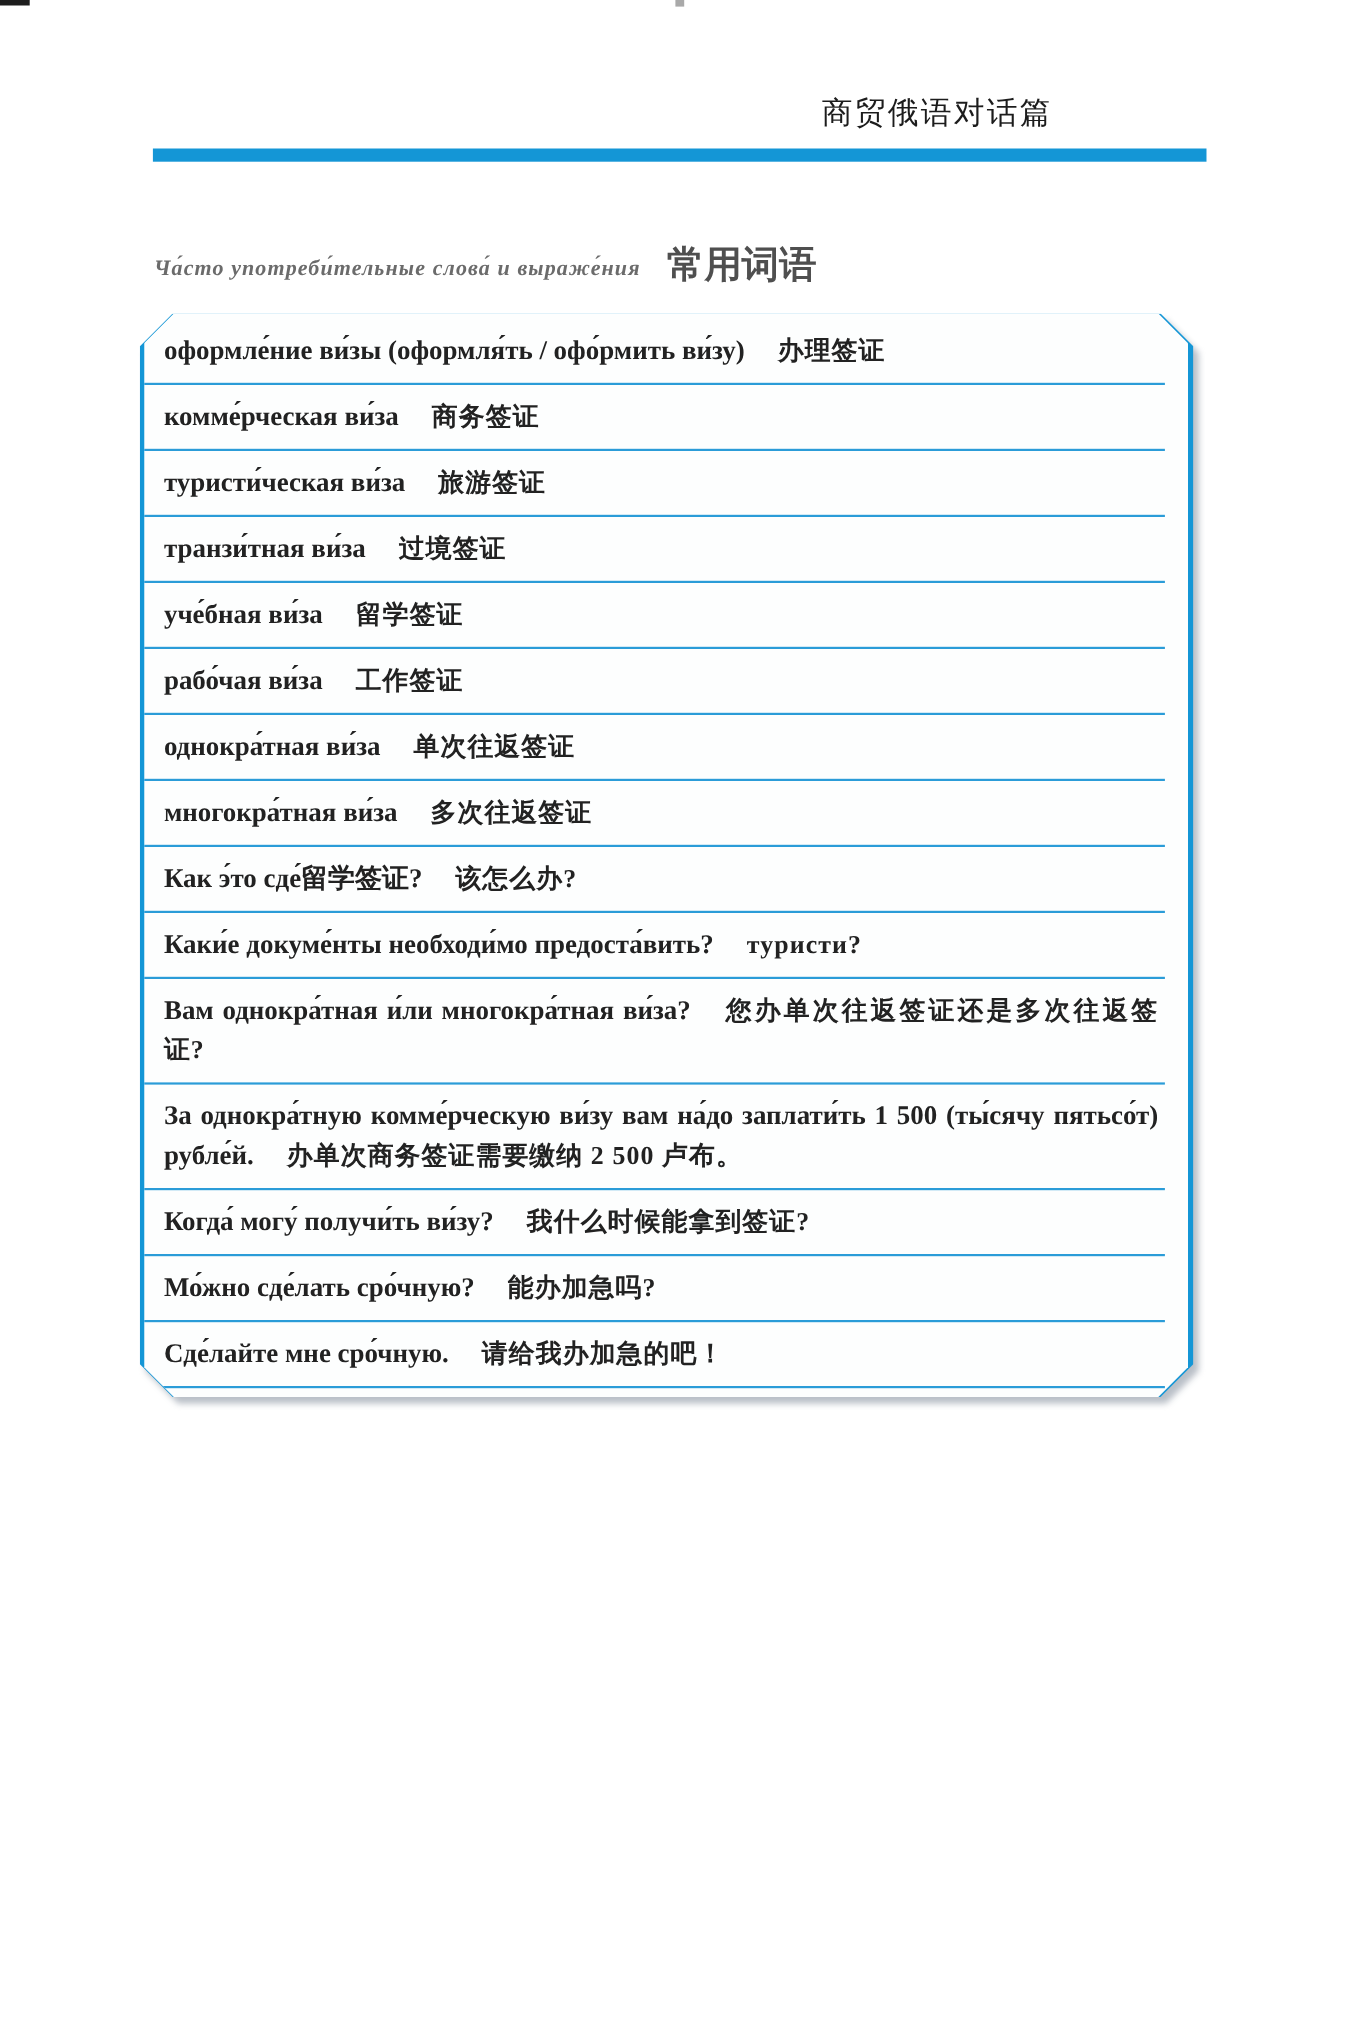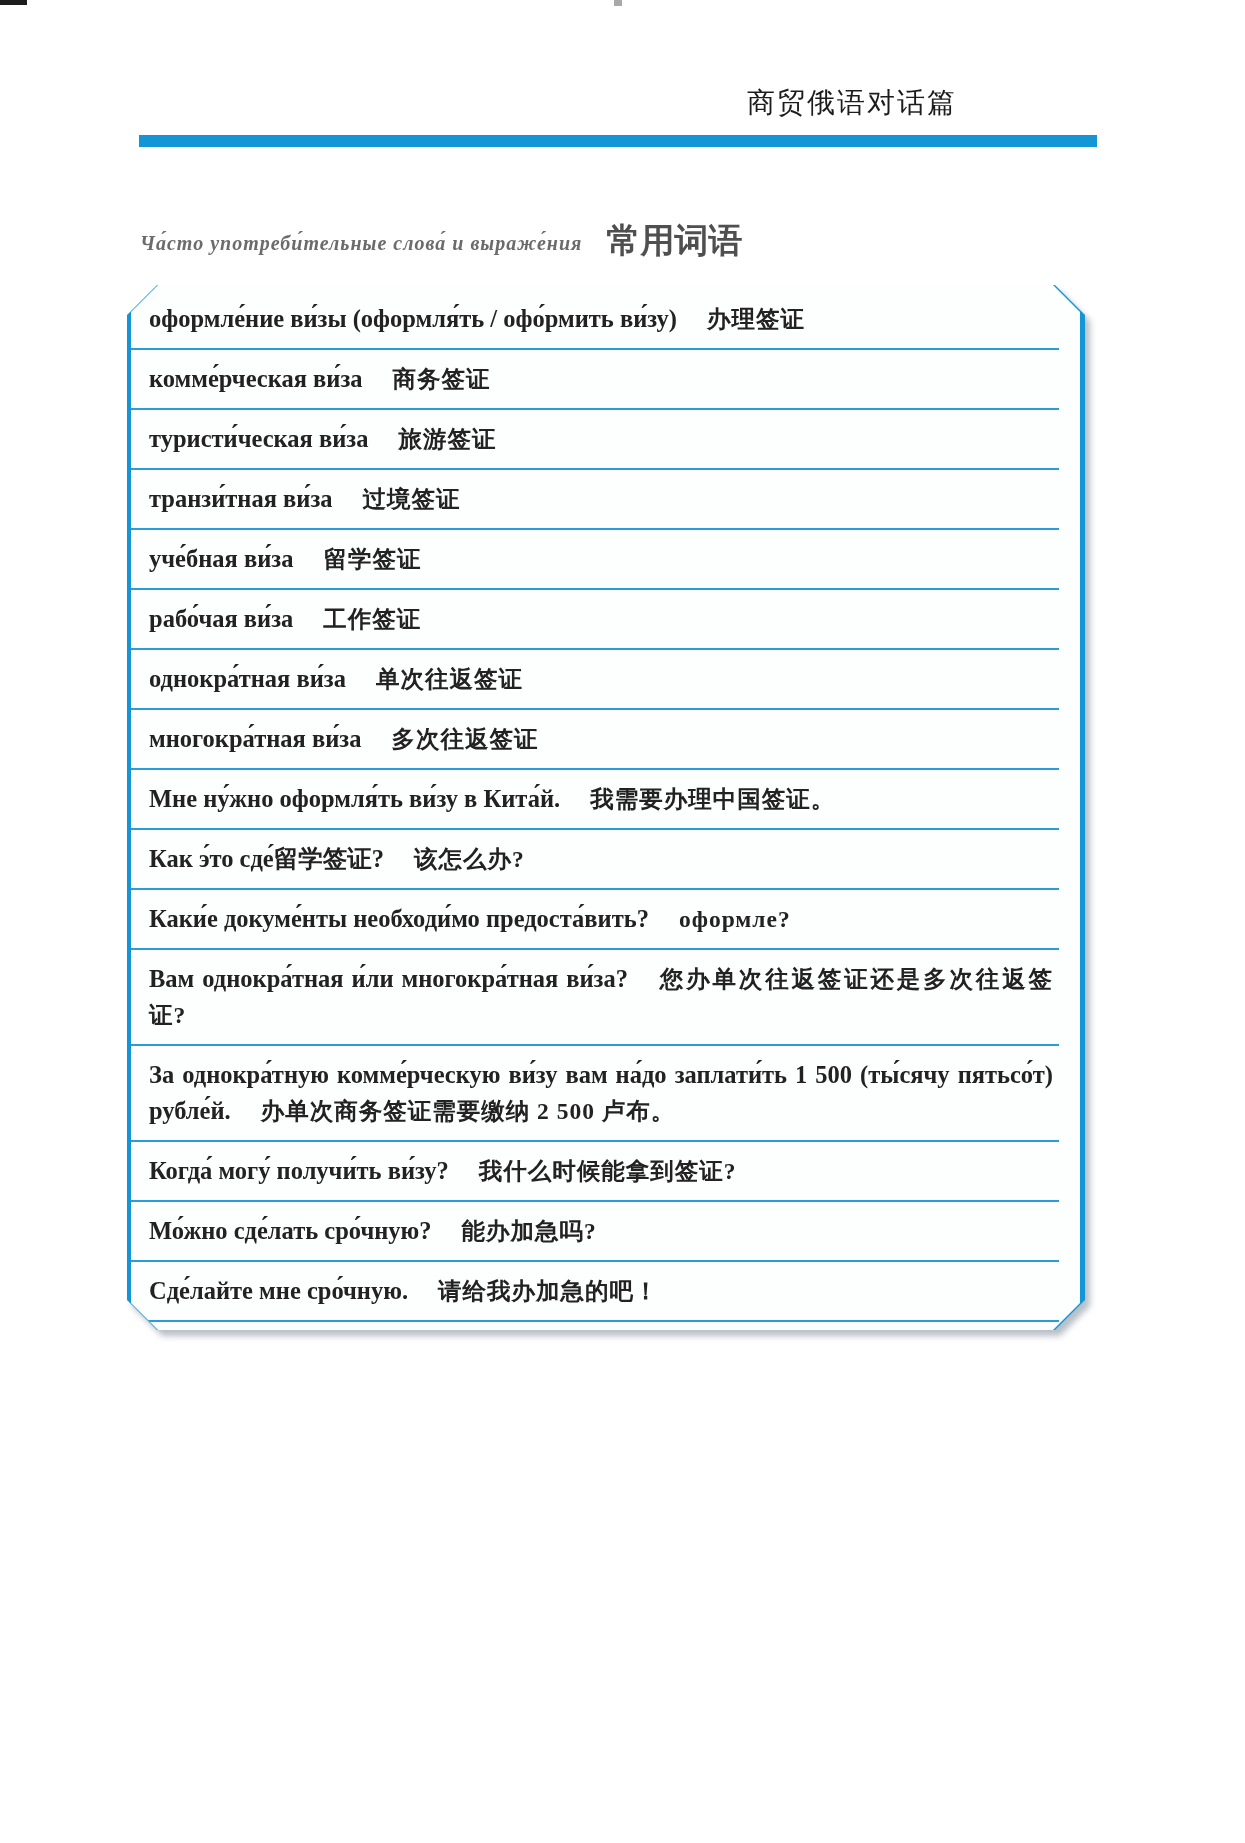--- a/index.html
+++ b/index.html
@@ -126,27 +126,24 @@
         <div class="row">
             <p class="phrase"><span class="ru">рабо́чая ви́за</span><span class="zh">工作签证</span></p>
           </div>
         <div class="row">
             <p class="phrase"><span class="ru">однокра́тная ви́за</span><span class="zh">单次往返签证</span></p>
           </div>
         <div class="row">
             <p class="phrase"><span class="ru">многокра́тная ви́за</span><span class="zh">多次往返签证</span></p>
           </div>
         <div class="row">
-            <p class="phrase"><span class="ru">Мне ну́жно оформля́ть ви́зу в Кита́й.</span><span class="zh">我需要办理中国签证。</span></p>
-          </div>
-        <div class="row">
             <p class="phrase"><span class="ru">Как э́то сде́留学签证?</span><span class="zh">该怎么办?</span></p>
           </div>
         <div class="row">
-            <p class="phrase"><span class="ru">Каки́е докуме́нты необходи́мо предоста́вить?</span><span class="zh">оформле?</span></p>
+            <p class="phrase"><span class="ru">Каки́е докуме́нты необходи́мо предоста́вить?</span><span class="zh">туристи?</span></p>
           </div>
         <div class="row">
             <p class="phrase"><span class="ru">Вам однокра́тная и́ли многокра́тная ви́за?</span><span class="zh">您办单次往返签证还是多次往返签证?</span></p>
           </div>
         <div class="row">
             <p class="phrase"><span class="ru">За однокра́тную комме́рческую ви́зу вам на́до заплати́ть 1 500 (ты́сячу пятьсо́т) рубле́й.</span><span class="zh">办单次商务签证需要缴纳 2 500 卢布。</span></p>
           </div>
         <div class="row">
             <p class="phrase"><span class="ru">Когда́ могу́ получи́ть ви́зу?</span><span class="zh">我什么时候能拿到签证?</span></p>
           </div>

